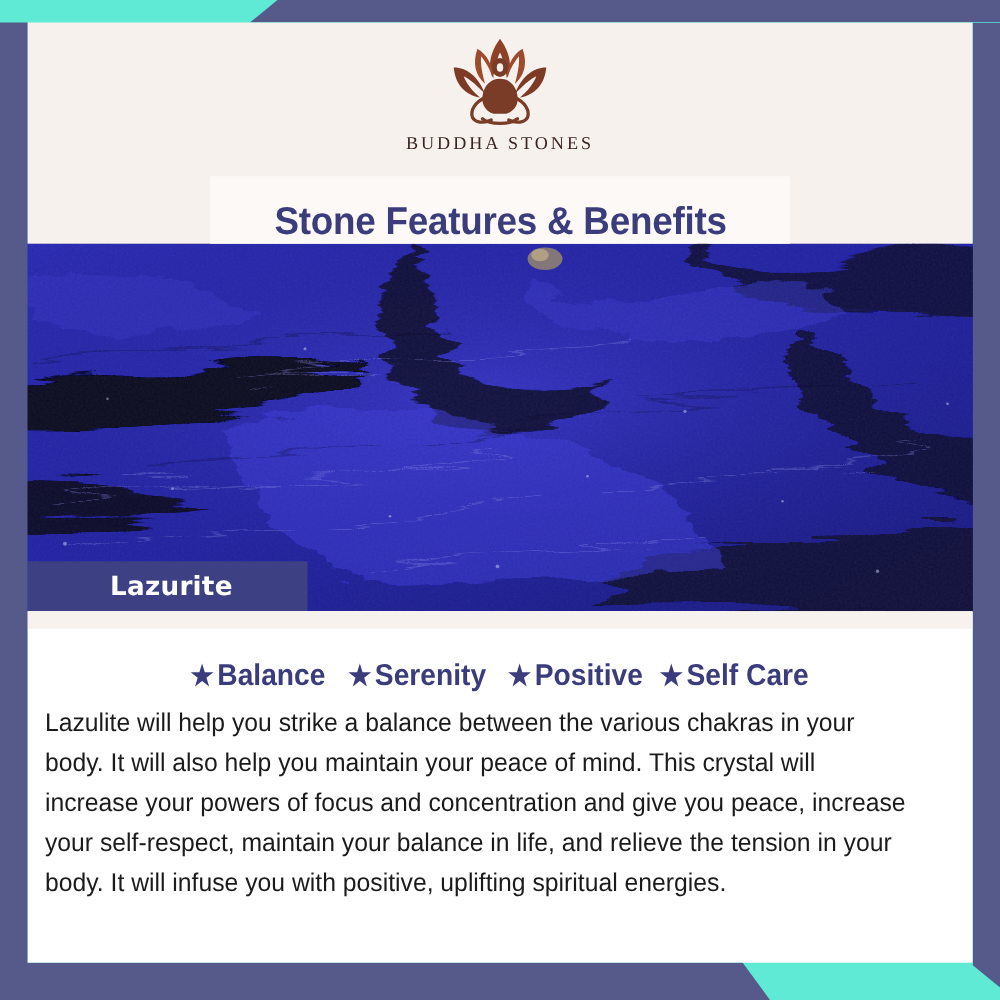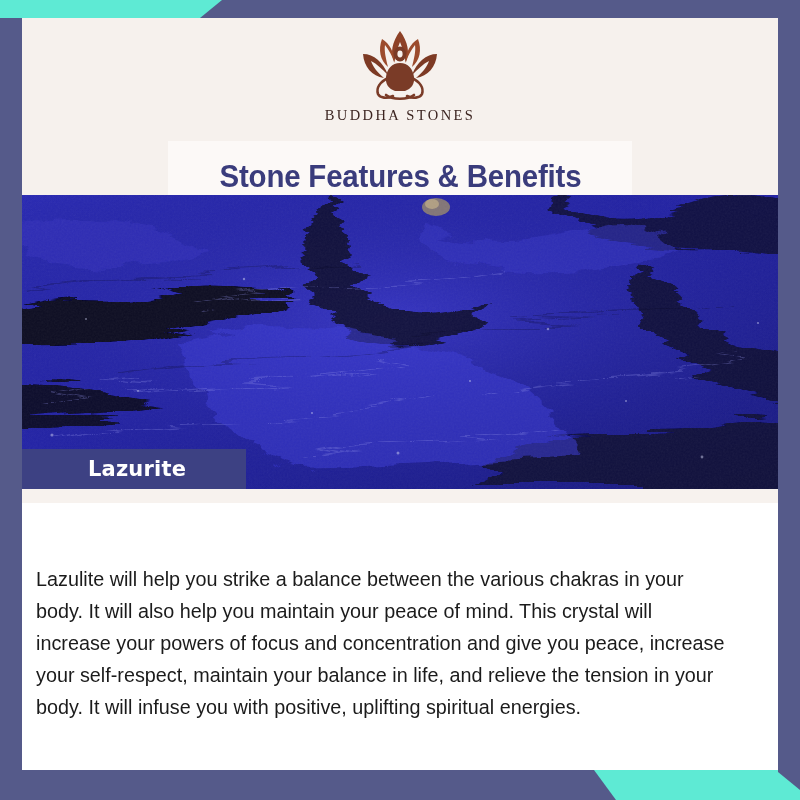--- a/index.html
+++ b/index.html
@@ -341,17 +341,20 @@
     </svg>
   </div>
 
   <div class="name-banner">
     <div class="name-text">Lazurite</div>
   </div>
 
   <div class="card">
     <div class="card-top-tint"></div>
 
+    <div class="keywords">
+      <span class="kw"><span class="star">★</span><span>Balance</span></span><span class="kw"><span class="star">★</span><span>Serenity</span></span><span class="kw tight"><span class="star">★</span><span>Positive</span></span><span class="kw tight"><span class="star">★</span><span>Self Care</span></span>
+    </div>
 
     <div class="body-copy">Lazulite will help you strike a balance between the various chakras in your body. It will also help you maintain your peace of mind. This crystal will increase your powers of focus and concentration and give you peace, increase your self-respect, maintain your balance in life, and relieve the tension in your body. It will infuse you with positive, uplifting spiritual energies.</div>
   </div>
 
 </div>
 
 </body></html>

